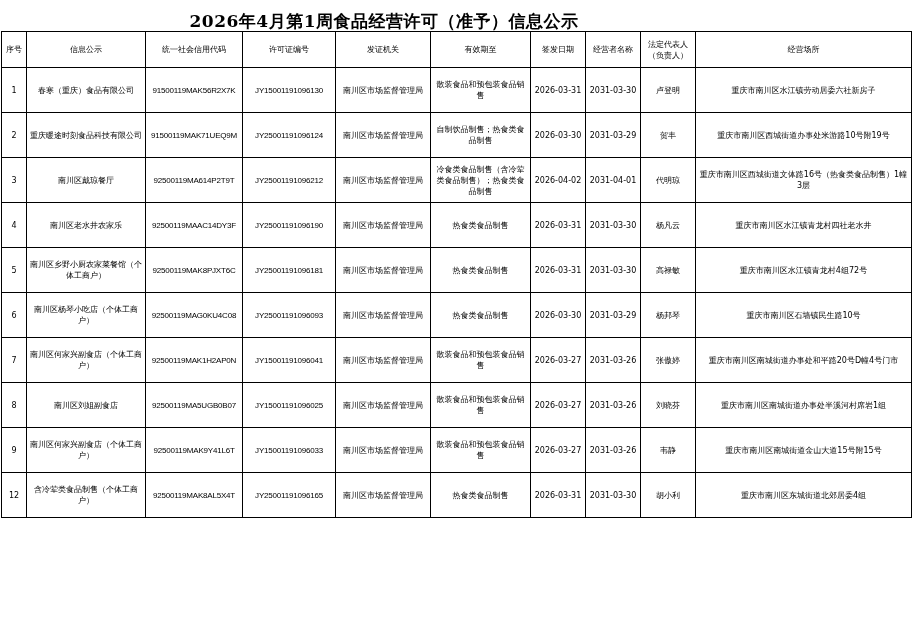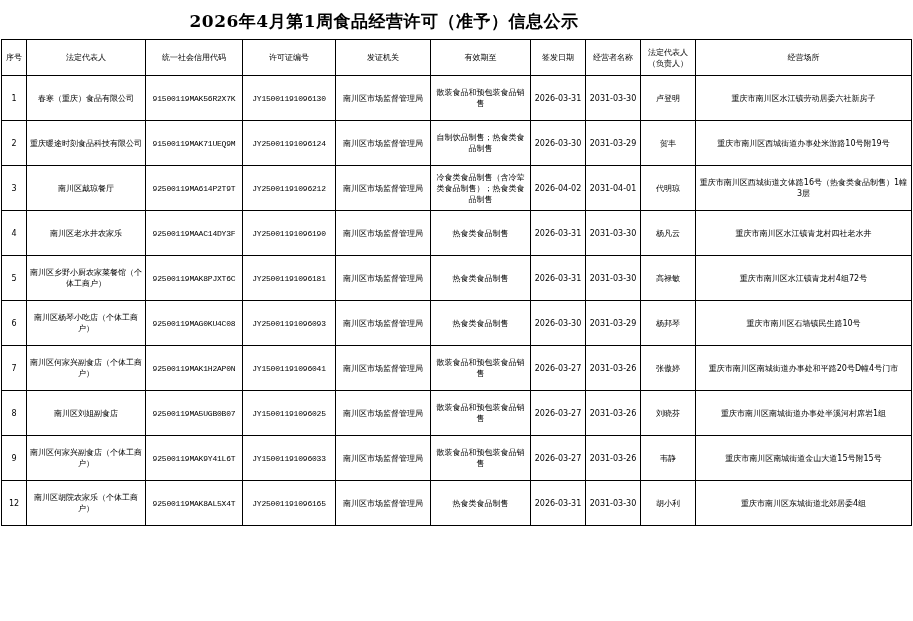--- a/index.html
+++ b/index.html
@@ -1,22 +1,22 @@
 <!DOCTYPE html>
 <html><head>
 <meta charset="utf-8">
 <style>
   html, body { margin:0; padding:0; background:#ffffff; }
   body { width:913px; height:621px; overflow:hidden; position:relative; font-family:"DejaVu Sans", sans-serif; color:#000; }
   .title { position:absolute; left:0; top:10px; width:768px; text-align:center; font-family:"DejaVu Serif", serif; font-weight:bold; font-size:17px; letter-spacing:0.5px; }
-  table.grid { position:absolute; left:1px; top:39px; border-collapse:collapse; table-layout:fixed; }
+  table.grid { position:absolute; left:1px; top:31px; border-collapse:collapse; table-layout:fixed; }
   table.grid td, table.grid th { border:1px solid #000; padding:0 2px; font-size:8px; line-height:11px; text-align:center; vertical-align:middle; overflow:hidden; font-weight:normal; }
   table.grid th { height:35px; }
   table.grid td { height:44px; }
-  .mono { font-family:Liberation Mono, monospace; font-size:8px; letter-spacing:-0.2px; white-space:nowrap; }
+  .mono { font-family:Liberation Sans, sans-serif; font-size:8px; letter-spacing:-0.2px; white-space:nowrap; }
   .date { white-space:nowrap; font-size:8px; }
 </style>
 </head>
 <body>
 
 <div class="title">2026年4月第1周食品经营许可（准予）信息公示</div>
 
 <table class="grid">
   <colgroup>
     <col style="width:25px">
@@ -26,21 +26,21 @@
       <col style="width:95px">
       <col style="width:100px">
       <col style="width:55px">
       <col style="width:55px">
       <col style="width:55px">
       <col style="width:216px">
   </colgroup>
   <thead>
     <tr>
       <th>序号</th>
-      <th>法定代表人</th>
+      <th>信息公示</th>
       <th>统一社会信用代码</th>
       <th>许可证编号</th>
       <th>发证机关</th>
       <th>有效期至</th>
       <th>签发日期</th>
       <th>经营者名称</th>
       <th>法定代表人（负责人）</th>
       <th>经营场所</th>
     </tr>
   </thead>
@@ -148,21 +148,21 @@
     <td class="mono">JY15001191096033</td>
     <td>南川区市场监督管理局</td>
     <td>散装食品和预包装食品销售</td>
     <td class="date">2026-03-27</td>
     <td class="date">2031-03-26</td>
     <td>韦静</td>
     <td>重庆市南川区南城街道金山大道15号附15号</td>
   </tr>
       <tr>
     <td>12</td>
-    <td>南川区胡院农家乐（个体工商户）</td>
+    <td>含冷荤类食品制售（个体工商户）</td>
     <td class="mono">92500119MAK8AL5X4T</td>
     <td class="mono">JY25001191096165</td>
     <td>南川区市场监督管理局</td>
     <td>热食类食品制售</td>
     <td class="date">2026-03-31</td>
     <td class="date">2031-03-30</td>
     <td>胡小利</td>
     <td>重庆市南川区东城街道北郊居委4组</td>
   </tr>
     </tbody>

